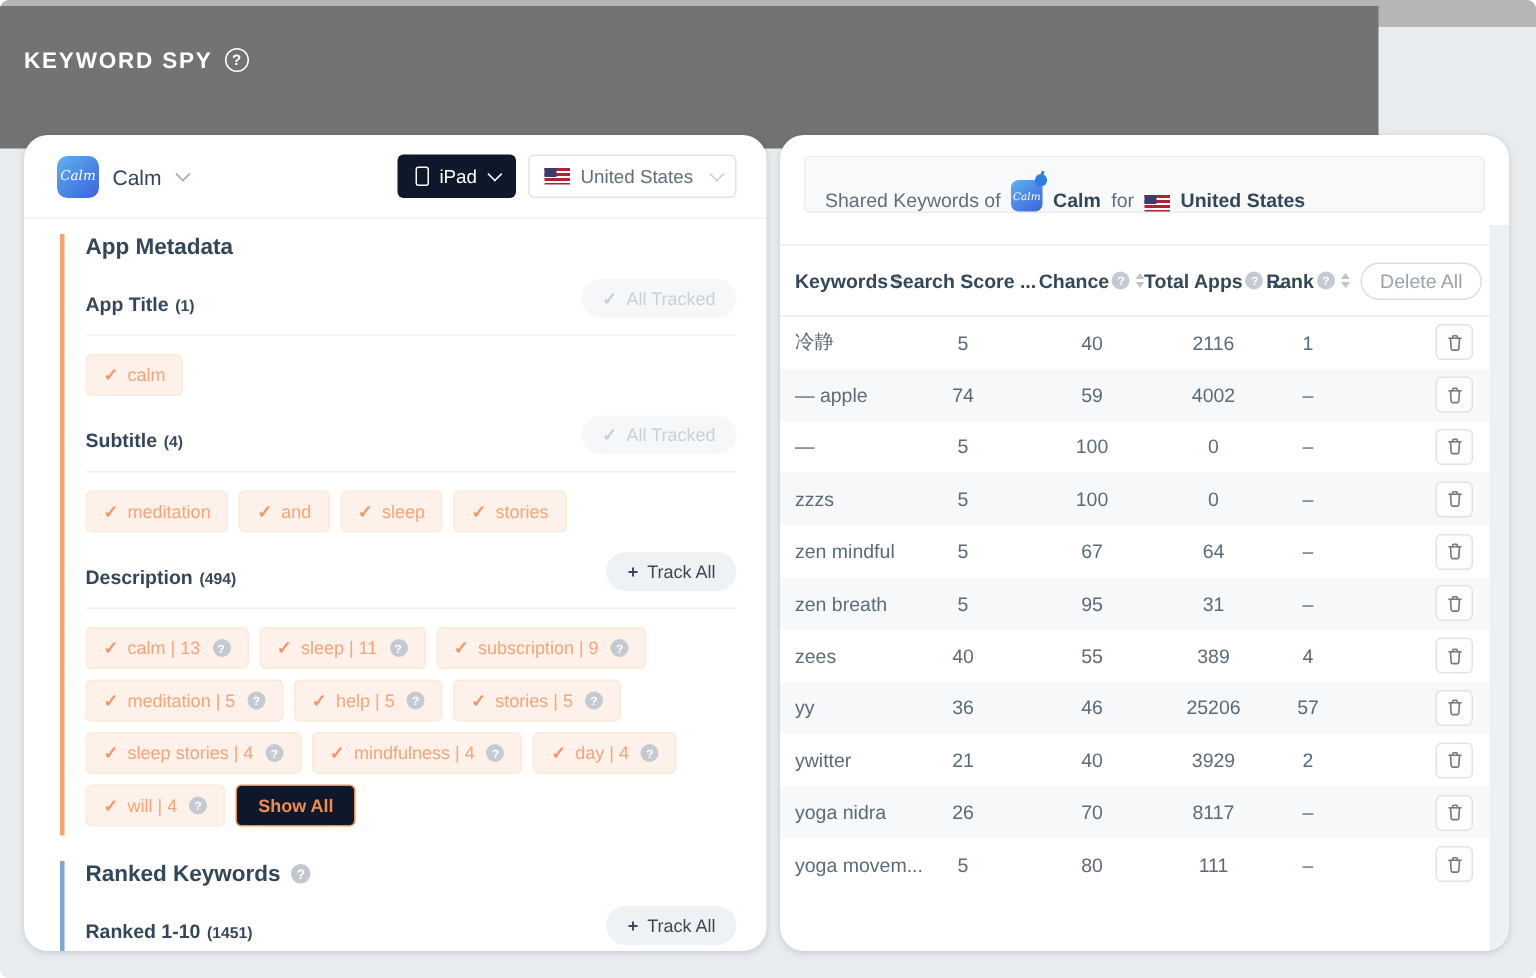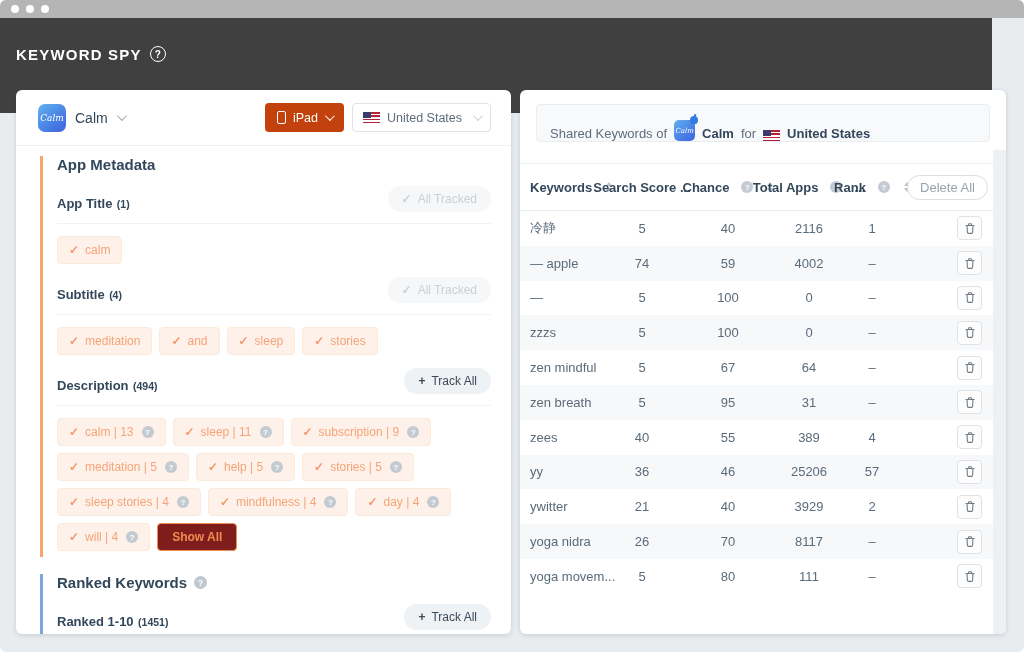--- a/index.html
+++ b/index.html
@@ -5,36 +5,36 @@
   * { margin:0; padding:0; box-sizing:border-box; }
   html,body { width:1024px; height:652px; }
   body { font-family:"Liberation Sans", sans-serif; background:#fff; }
   .screen { position:relative; width:1024px; height:652px; background:#e9ecef; border-radius:6px; overflow:hidden; }
 
   
   .browser-bar { position:absolute; top:0; left:0; width:1024px; height:18px; background:#b5b5b5; display:flex; align-items:center; gap:7px; padding-left:11px; }
   .browser-bar .dot { width:8px; height:8px; border-radius:50%; background:#fff; }
 
   
-  .app-header { position:absolute; top:18px; left:0; width:992px; height:95px; background:#404040; display:flex; align-items:flex-start; padding:28px 0 0 16px; }
+  .app-header { position:absolute; top:4px; left:0; width:919px; height:95px; background:#737373; display:flex; align-items:flex-start; padding:28px 0 0 16px; }
   .app-title { color:#fff; font-size:15px; font-weight:bold; letter-spacing:1.2px; }
   .help-circle { display:inline-flex; align-items:center; justify-content:center; width:16px; height:16px; margin-left:8px; border:1.5px solid #fff; border-radius:50%; color:#fff; font-size:10px; font-weight:bold; }
 
-  .card { position:absolute; background:#fff; border-radius:6px; box-shadow:0 1px 5px rgba(40,50,70,.18); overflow:hidden; }
+  .card { position:absolute; background:#fff; border-radius:16px; box-shadow:0 1px 5px rgba(40,50,70,.18); overflow:hidden; }
   .left-card  { left:16px;  top:90px; width:495px; height:544px; }
   .right-card { left:520px; top:90px; width:486px; height:544px; }
 
   
   .lc-header { height:56px; display:flex; align-items:center; justify-content:space-between; padding:0 20px 0 22px; border-bottom:1px solid #eef1f4; }
   .app-select { display:flex; align-items:center; gap:9px; cursor:pointer; }
   .calm-icon { width:28px; height:28px; border-radius:7px; background:linear-gradient(140deg,#62b2ee 0%,#4a84e6 55%,#3f63dd 100%); color:#fff; font-size:9px; font-style:italic; display:flex; align-items:center; justify-content:center; font-family:"DejaVu Serif", serif; }
   .app-select-label { font-size:14px; color:#33475b; }
   .chev { width:7px; height:7px; border-right:1.5px solid #9aa6b1; border-bottom:1.5px solid #9aa6b1; transform:rotate(45deg) translateY(-2px); display:inline-block; }
   .lc-controls { display:flex; gap:8px; }
-  .device-btn { display:flex; align-items:center; gap:7px; height:29px; padding:0 12px; background:#c2410c; border:none; border-radius:4px; color:#fff; font-size:12.5px; font-family:inherit; cursor:pointer; }
+  .device-btn { display:flex; align-items:center; gap:7px; height:29px; padding:0 12px; background:#0f172a; border:none; border-radius:4px; color:#fff; font-size:12.5px; font-family:inherit; cursor:pointer; }
   .tablet-glyph { width:9px; height:13px; border:1.2px solid #fff; border-radius:2px; display:inline-block; }
   .device-btn .chev { border-color:#fff; }
   .country-box { display:flex; align-items:center; gap:7px; width:139px; height:29px; padding:0 10px; background:#fff; border:1px solid #dfe3e8; border-radius:4px; font-size:12.5px; color:#5f6e7c; cursor:pointer; }
   .country-box .chev { margin-left:auto; border-color:#c8cfd6; }
   .flag { position:relative; width:17px; height:11px; background:repeating-linear-gradient(#b22234 0 1.7px,#fff 1.7px 3.4px); flex:none; display:inline-block; }
   .flag::after { content:""; position:absolute; left:0; top:0; width:8px; height:6px; background:#3c3b6e; }
 
   .lc-body { padding:10px 20px 0 24px; }
   .sect { border-left:3px solid; padding-left:14px; }
   .sect-metadata { border-color:#f8a46c; padding-bottom:6px; }
@@ -47,32 +47,32 @@
   .pill { display:inline-flex; align-items:center; gap:6px; height:26px; padding:0 14px; border-radius:14px; border:none; font-size:12px; font-family:inherit; cursor:pointer; }
   .pill-alltracked { background:#f5f7f9; color:#c9d1d8; }
   .pill-trackall { background:#eff2f5; color:#3c4a58; }
   .pill .b { font-weight:bold; }
   .divider { height:1px; background:#f0f2f5; margin:11px 0 0 0; }
   .tags { display:flex; flex-wrap:wrap; gap:7px; margin-top:12px; }
   .tag { display:inline-flex; align-items:center; gap:6px; padding:6px 11px; border-radius:4px; font-size:12px; white-space:nowrap; }
   .tag-orange { background:#fdf1e9; border:1px solid #fcead9; color:#f6a478; }
   .tag-orange .tag-ico { color:#f49667; font-weight:bold; }
   .tag .q-circle { width:12px; height:12px; font-size:8px; background:#c3cad2; margin-left:2px; }
-  .show-all { background:#7f1d1d; border:1px solid #f08c50; color:#f08c50; border-radius:4px; padding:6px 14px; font-size:12px; font-weight:bold; font-family:inherit; cursor:pointer; }
+  .show-all { background:#0f172a; border:1px solid #f08c50; color:#f08c50; border-radius:4px; padding:6px 14px; font-size:12px; font-weight:bold; font-family:inherit; cursor:pointer; }
 
   
   .summary-box { margin:14px 16px 0 16px; height:38px; background:#f8f9fb; border:1px solid #e9edf0; border-radius:4px; display:flex; align-items:flex-end; gap:7px; padding:0 13px; font-size:13px; color:#5f6e7c; }
   .summary-box .b { color:#33475b; font-weight:bold; }
   .calm-icon-sm { position:relative; width:21px; height:21px; border-radius:5px; background:linear-gradient(140deg,#62b2ee 0%,#4a84e6 55%,#3f63dd 100%); color:#fff; font-size:7px; font-style:italic; display:flex; align-items:center; justify-content:center; font-family:"DejaVu Serif", serif; flex:none; }
   .calm-icon-sm .badge { position:absolute; right:-3px; top:-4px; width:8px; height:8px; border-radius:50% 50% 45% 45%; background:#2f7de1; }
   .calm-icon-sm .badge::after { content:""; position:absolute; left:4px; top:-2px; width:1.5px; height:3px; background:#2f7de1; transform:rotate(20deg); }
 
   .table-wrap { margin-top:21px; border-top:1px solid #e9edf0; }
   .thead { display:grid; grid-template-columns:70px 84px 88px 74px 52px 1fr; align-items:center; height:47px; padding-left:10px; border-bottom:1px solid #e9edf0; }
-  .th { display:flex; align-items:center; justify-content:center; gap:12px; font-size:13px; font-weight:bold; color:#33475b; white-space:nowrap; }
+  .th { display:flex; align-items:center; justify-content:center; gap:2px; font-size:13px; font-weight:bold; color:#33475b; white-space:nowrap; }
   .th-keywords { justify-content:flex-start; }
   .sort-ico { display:inline-flex; flex-direction:column; gap:2px; margin-left:2px; }
   .sort-ico i { width:0; height:0; border-left:3.5px solid transparent; border-right:3.5px solid transparent; }
   .sort-ico .up { border-bottom:4px solid #bcc4cc; }
   .sort-ico .dn { border-top:4px solid #bcc4cc; }
   .th .q-circle { width:12px; height:12px; font-size:8px; background:#c3cad2; }
   .th-action { justify-content:flex-end; padding-right:18px; }
   .delete-all { height:25px; padding:0 12px; background:#fff; border:1px solid #d9dee3; border-radius:13px; color:#99a3ad; font-size:13px; font-family:inherit; cursor:pointer; }
 
   .tbody .tr { display:grid; grid-template-columns:70px 84px 88px 74px 52px 1fr; align-items:center; height:34.8px; padding-left:10px; font-size:13px; color:#5b6b7a; }

